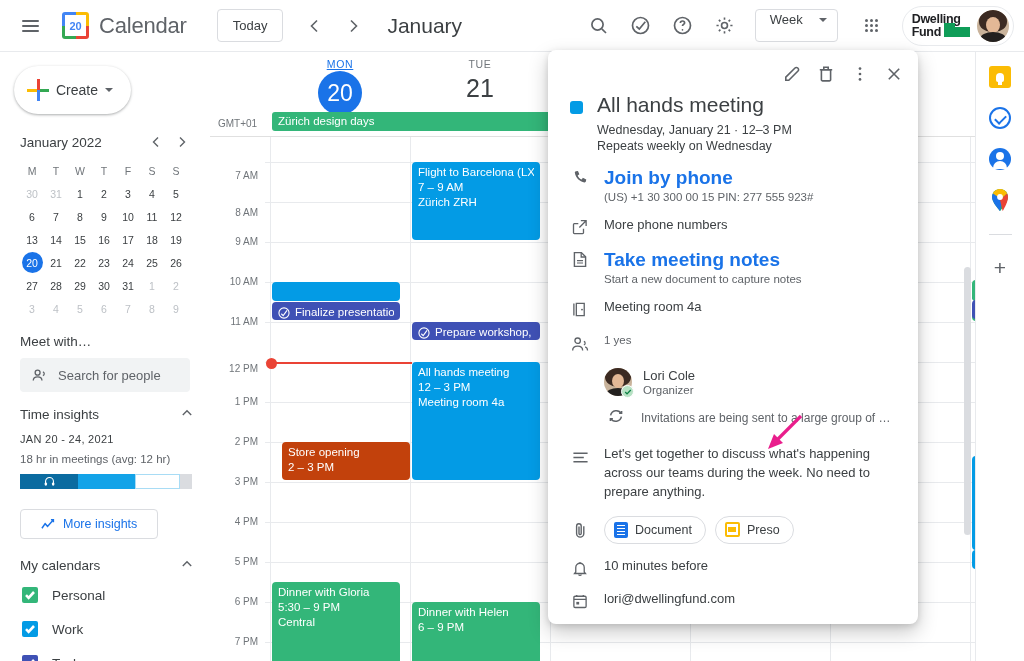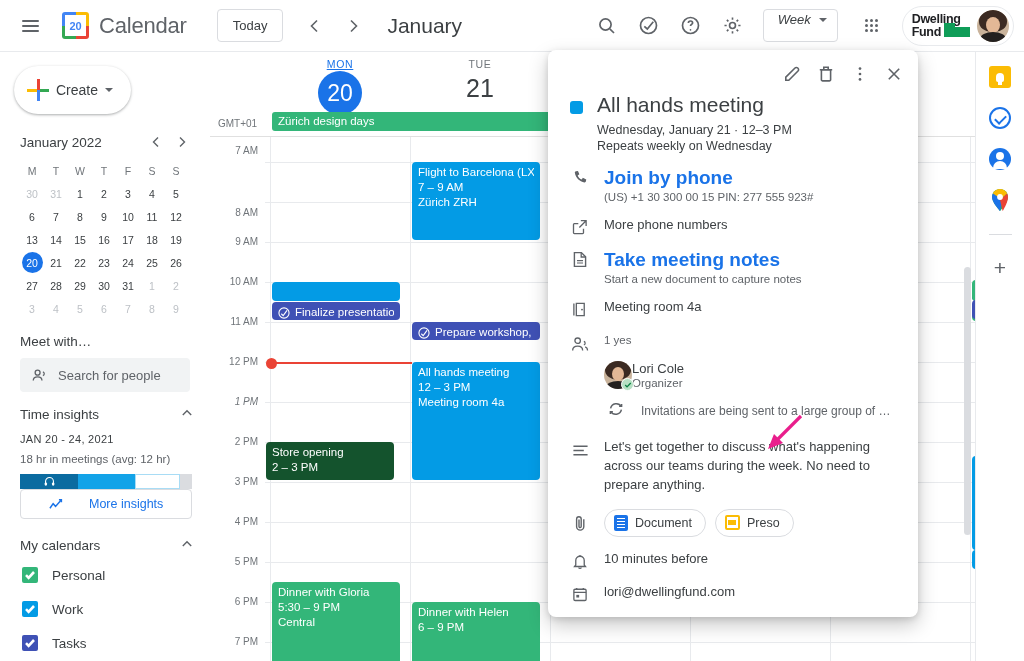--- a/index.html
+++ b/index.html
@@ -42,21 +42,21 @@
     color: #5f6368; font-size: 18px; cursor: pointer; display:flex;align-items:center;justify-content:center; }
   .nav-group { display:flex; margin-left: 14px; gap: 2px; }
   .month-title { margin-left: 16px; font-size: 21px; color: #3c4043; }
 
   .topbar-right { margin-left: auto; display: flex; align-items: center; padding-right: 10px; gap: 2px; }
   .icon-btn { width: 40px; height: 40px; border-radius: 50%; border: none; background: transparent;
     cursor: pointer; display: flex; align-items: center; justify-content: center; }
   .icon-btn svg { fill: none; stroke: #5f6368; stroke-width: 1.7; }
   .view-select { margin-left: 8px; height: 33px; padding: 0 10px 12px 14px; border: 1px solid #dadce0;
     border-radius: 4px; background: #fff; font-size: 13px; color: #3c4043; cursor: pointer;
-    display: flex; align-items: center; gap: 8px; font-style: italic; }
+    display: flex; align-items: center; gap: 16px; }
   .view-select .caret { width:0;height:0;border-left:4px solid transparent;border-right:4px solid transparent;border-top:4px solid #5f6368;}
   .apps-grid { width: 40px; height: 40px; margin-left: 12px; border-radius: 50%; cursor: pointer;
     display: grid; grid-template-columns: repeat(3, 3px); grid-template-rows: repeat(3, 3px);
     gap: 2px; place-content: center; }
   .apps-grid i { background: #5f6368; border-radius: 50%; }
   .acct-pill { margin-left: 8px; height: 40px; border: 1px solid #e8eaed; border-radius: 22px;
     display: flex; align-items: center; padding: 0 4px 0 9px; gap: 7px; cursor: pointer; background:#fff; }
   .acct-logo { line-height: 1.02; }
   .acct-logo .l1, .acct-logo .l2 { font-size: 12.5px; font-weight: bold; color: #202124; letter-spacing:-0.3px; display:block; }
   .acct-logo .l2 { display: flex; align-items: flex-end; gap: 3px; }
@@ -105,22 +105,22 @@
     display:flex; align-items:center; padding: 0 11px; gap:10px; cursor:text; width: 170px;}
   .search-people .ph { font-size: 13px; color:#5f6368; }
 
   .ti-range { font-size: 11px; color: #3c4043; font-weight: 500; letter-spacing: .3px; margin-top: 10px; }
   .ti-sub { font-size: 11.5px; color: #5f6368; margin-top: 8px; }
   .ti-bar { margin-top: 9px; width: 172px; height: 15px; display:flex; }
   .ti-bar .seg1 { width: 58px; background:#0b6ba0; display:flex;align-items:center;justify-content:center;}
   .ti-bar .seg2 { width: 57px; background:#13a3e8; }
   .ti-bar .seg3 { width: 45px; background:#fff; border:1.5px solid #a8dcf5; }
   .ti-bar .seg4 { flex:1; background:#dadce0; }
-  .more-ins { margin-top: 0; height: 30px; padding: 0 28px; border:1px solid #dadce0; border-radius:4px;
-    background:#fff; display:inline-flex; align-items:center; gap:25px; cursor:pointer; }
+  .more-ins { margin-top: 20px; height: 30px; padding: 0 20px; border:1px solid #dadce0; border-radius:4px;
+    background:#fff; display:inline-flex; align-items:center; gap:7px; cursor:pointer; }
   .more-ins .lbl { font-size: 12.5px; color:#1a73e8; font-weight:500; }
 
   .cal-row { display:flex; align-items:center; gap:14px; padding: 9px 0 9px 2px; cursor:pointer; }
   .cbx { width:16px;height:16px;border-radius:2px;display:flex;align-items:center;justify-content:center;flex:0 0 auto;}
   .cbx svg { stroke:#fff; stroke-width:2.6; fill:none; }
   .cal-row .nm { font-size: 13.5px; color:#3c4043; }
 
   
   .gridwrap { position: absolute; top: 52px; left: 210px; width: 765px; height: 609px; background:#fff;
     overflow: hidden; }
@@ -199,21 +199,21 @@
   .pp-row .pi { width: 20px; flex: 0 0 20px; display:flex; justify-content:center; padding-top:2px; }
   .pp-row .pc { flex: 1; min-width: 0; }
   .pp-lk { font-size: 19px; color:#1a73e8; font-weight:700; cursor:pointer;}
   .pp-tx { font-size: 13px; color:#3c4043; }
   .pp-sub { font-size: 11.5px; color:#5f6368; margin-top: 2px; }
   .meet-btn { background:#1a73e8; color:#fff; border:none; border-radius: 4px; height: 34px;
     padding: 0 18px; font-size: 13.5px; font-weight:500; cursor:pointer; font-family:inherit;}
   .meet-url { font-size: 11.5px; color:#5f6368; margin-top: 7px;}
   .copy-ic { margin-left:auto; cursor:pointer; padding-top: 6px;}
 
-  .guest { display:flex; align-items:center; gap: 0; margin-top: 15px; }
+  .guest { display:flex; align-items:center; gap: 11px; margin-top: 22px; }
   .g-av { width: 28px; height: 28px; border-radius: 50%; position: relative; background:#c9b39b;
      overflow: visible; flex:0 0 auto;}
   .g-av .cl { position:absolute;inset:0;border-radius:50%;overflow:hidden;}
   .g-av .hair{position:absolute;left:1px;top:-1px;width:26px;height:20px;border-radius:50%;background:#3b2a22;}
   .g-av .face{position:absolute;left:8px;top:6px;width:12px;height:14px;border-radius:50%;background:#e3b896;}
   .g-av .body{position:absolute;left:2px;bottom:-4px;width:24px;height:12px;border-radius:50% 50% 0 0;background:#23201f;}
   .g-av .tick{position:absolute;right:-2px;bottom:-2px;width:13px;height:13px;border-radius:50%;
     background:#b7e1c4;border:1.5px solid #fff;display:flex;align-items:center;justify-content:center;}
   .g-name { font-size: 13px; color:#3c4043; }
   .g-role { font-size: 11.5px; color:#5f6368; margin-top:1px;}
@@ -500,33 +500,33 @@
             <div class="dh-dow">TUE</div>
             <div class="dh-num">21</div>
           </div>
         </div>
       <div class="allday" id="allday">
           <div class="allday-ev" style="left: 2px; width: 415px; background: rgb(51, 182, 121);">Zürich design days</div>
         </div>
     </div>
     <div class="timegrid" id="timegrid">
         <div class="hourline" style="top: 25px;"></div>
-        <div class="hourlbl" style="top: 8px;">7 AM</div>
+        <div class="hourlbl" style="top: 33px;">7 AM</div>
         <div class="hourline" style="top: 65px;"></div>
         <div class="hourlbl" style="top: 70px;">8 AM</div>
         <div class="hourline" style="top: 105px;"></div>
         <div class="hourlbl" style="top: 99px;">9 AM</div>
         <div class="hourline" style="top: 145px;"></div>
         <div class="hourlbl" style="top: 139px;">10 AM</div>
         <div class="hourline" style="top: 185px;"></div>
         <div class="hourlbl" style="top: 179px;">11 AM</div>
         <div class="hourline" style="top: 225px;"></div>
-        <div class="hourlbl" style="top: 219px;">12 PM</div>
+        <div class="hourlbl" style="top: 226px;">12 PM</div>
         <div class="hourline" style="top: 265px;"></div>
-        <div class="hourlbl" style="top: 259px; font-style: italic;">1 PM</div>
+        <div class="hourlbl" style="top: 259px;">1 PM</div>
         <div class="hourline" style="top: 305px;"></div>
         <div class="hourlbl" style="top: 299px;">2 PM</div>
         <div class="hourline" style="top: 345px;"></div>
         <div class="hourlbl" style="top: 339px;">3 PM</div>
         <div class="hourline" style="top: 385px;"></div>
         <div class="hourlbl" style="top: 379px;">4 PM</div>
         <div class="hourline" style="top: 425px;"></div>
         <div class="hourlbl" style="top: 419px;">5 PM</div>
         <div class="hourline" style="top: 465px;"></div>
         <div class="hourlbl" style="top: 459px;">6 PM</div>
@@ -558,21 +558,21 @@
             <circle cx="6.5" cy="6.5" r="5.5" fill="none" stroke="#fff" stroke-width="1.2"></circle>
             <path d="M3.6 7.3 5.6 9.3 9.8 3.6" fill="none" stroke="#fff" stroke-width="1.2"></path>
           </svg>
           <span class="t">Prepare workshop, 11 AM</span>
         </div>
         <div class="ev block" style="top: 225px; height: 118px; left: 202px; width: 128px; background: rgb(3, 155, 229);">
           <div class="t">All hands meeting</div>
           <div class="s">12 – 3 PM</div>
           <div class="s">Meeting room 4a</div>
         </div>
-        <div class="ev block" style="top: 305px; height: 38px; left: 56px; width: 128px; background: #14532d;">
+        <div class="ev block" style="top: 305px; height: 38px; left: 72px; width: 128px; background: #c2410c;">
           <div class="t">Store opening</div>
           <div class="s">2 – 3 PM</div>
         </div>
         <div class="ev block" style="top: 445px; height: 138px; left: 62px; width: 128px; background: rgb(51, 182, 121);">
           <div class="t">Dinner with Gloria</div>
           <div class="s">5:30 – 9 PM</div>
           <div class="s">Central</div>
         </div>
         <div class="ev block" style="top: 465px; height: 118px; left: 202px; width: 128px; background: rgb(51, 182, 121);">
           <div class="t">Dinner with Helen</div>

